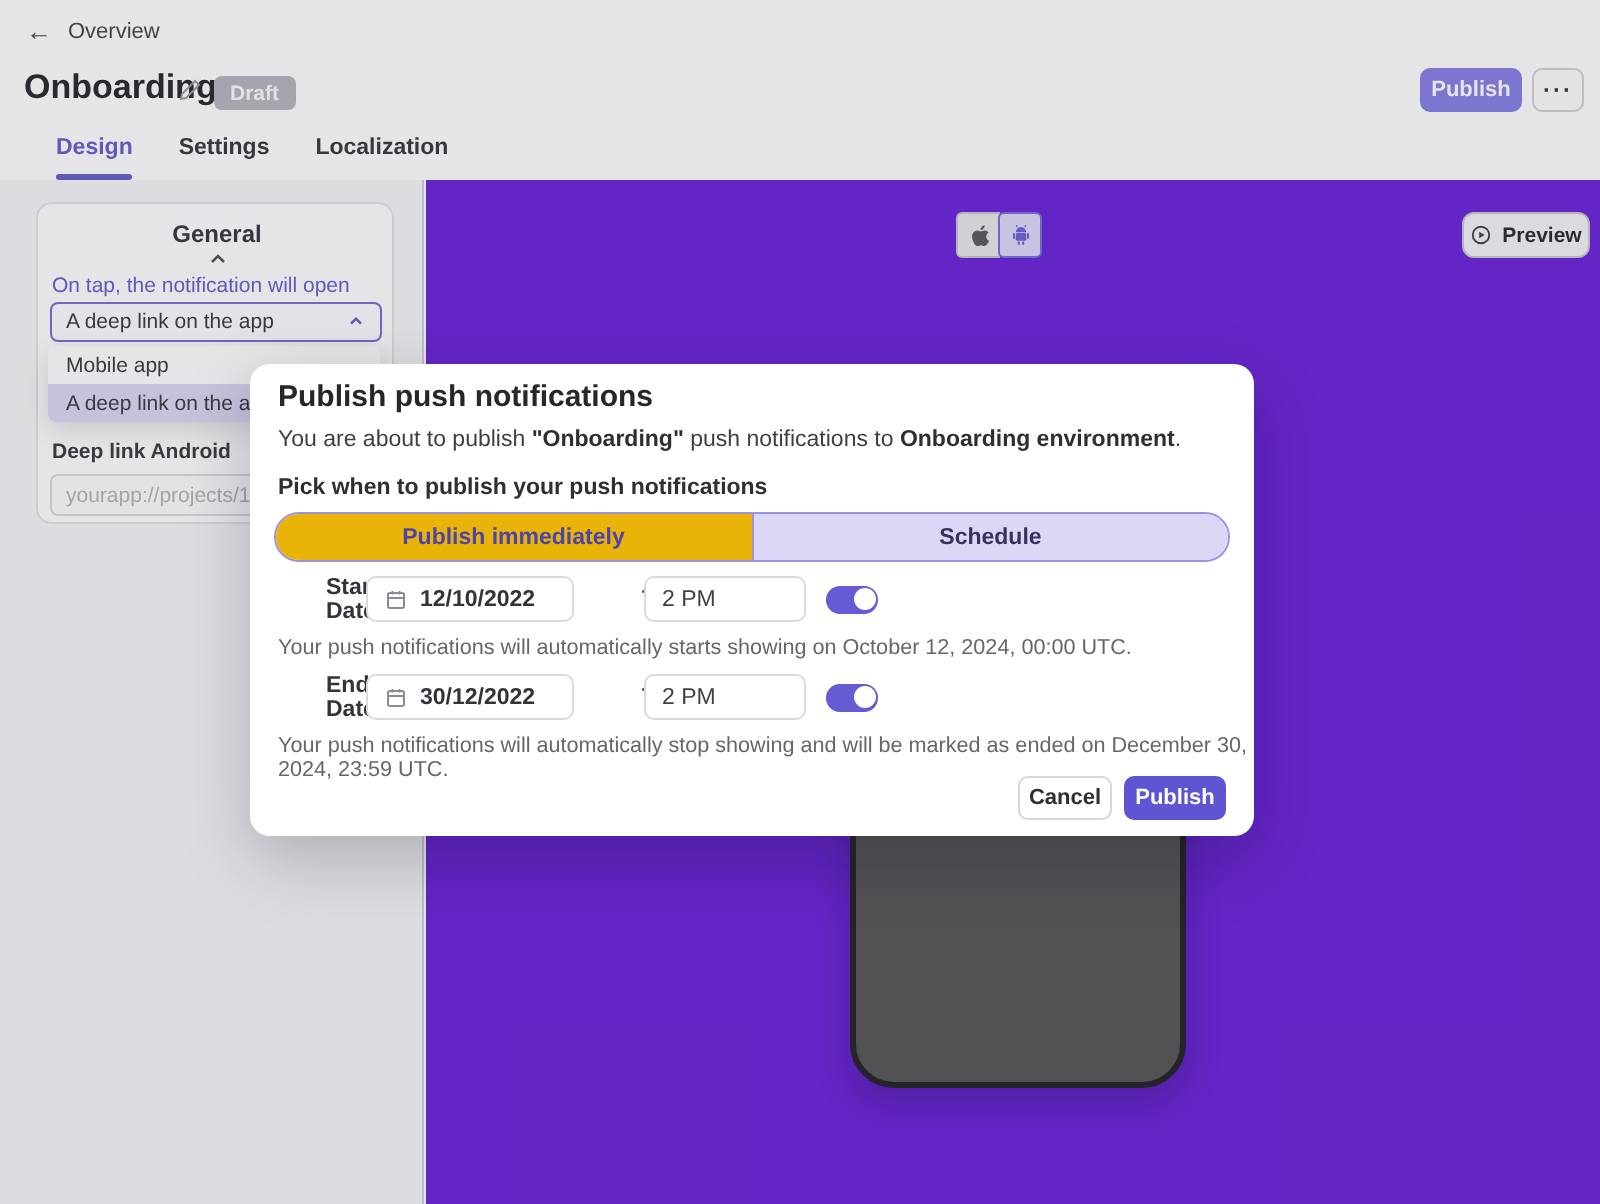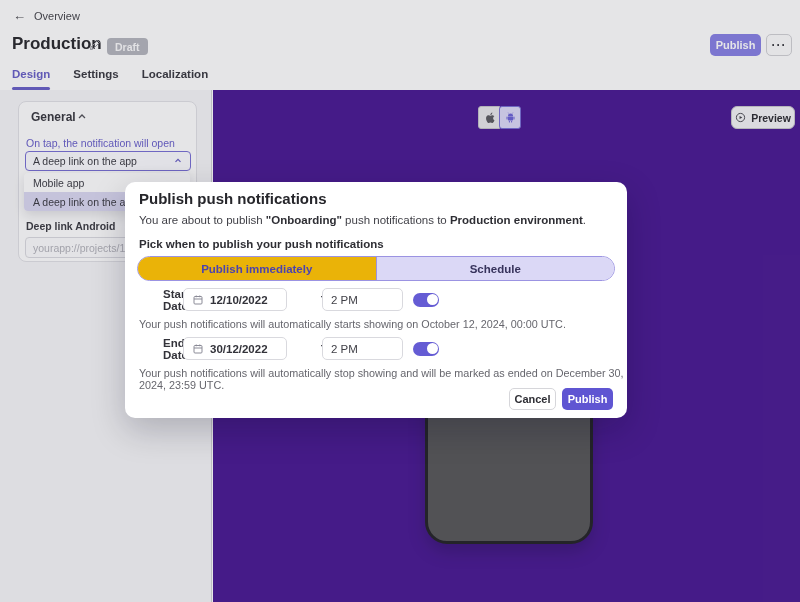--- a/index.html
+++ b/index.html
@@ -18,52 +18,52 @@
                   background:#b7b8bf; border-radius:4px; color:#fbfbfc; font-size:10.5px;
                   font-weight:600; display:flex; align-items:center; }
   .publish-top { position:absolute; left:710px; top:34px; width:51px; height:22px;
                  background:#8a83e6; border:none; border-radius:5px; color:#fff;
                  font-size:11px; font-weight:700; cursor:pointer; font-family:inherit; }
   .more-btn { position:absolute; left:766px; top:34px; width:26px; height:22px; background:#fdfdfd;
               border:1px solid #d2d2d6; border-radius:5px; color:#3c3c42; font-size:12px;
               font-weight:700; line-height:1; cursor:pointer; font-family:inherit; letter-spacing:1px; }
   .tabs { position:absolute; left:12px; top:68px; display:flex; gap:23px; }
   .tab { font-size:11.5px; font-weight:600; color:#3c3c44; cursor:pointer; padding-bottom:10px; position:relative; }
-  .tab.active { color:#6b62c8; }
+  .tab.active { color:#6b62c8;margin-left:16px; }
   .tab.active::after { content:""; position:absolute; left:0; bottom:0; width:100%; height:3px;
                        background:#6b62c8; border-radius:2px; }
 
   
   .content { position:absolute; left:0; top:90px; width:800px; height:512px; }
   .sidebar { position:absolute; left:0; top:0; width:212px; height:512px;
              background:#f7f7f9; border-right:1px solid #d3d3d7; }
   .card { position:absolute; left:18px; top:11px; width:179px; height:161px;
           background:#ffffff; border:1px solid #e2e2e7; border-radius:8px; }
   .card-head { position:absolute; left:12px; top:8px; right:10px; display:flex;
-               justify-content:flex-start; align-items:center; cursor:pointer; }
+               justify-content:flex-end; align-items:center; cursor:pointer;flex-direction:column; }
   .card-title { font-size:12px; font-weight:700; color:#3b3b42; }
   .chev { width:12px; height:12px; color:#55555c; }
   .purple-label { position:absolute; left:7px; top:35px; font-size:10.5px; color:#6c63cc; }
   .select { position:absolute; left:6px; top:49px; width:166px; height:20px; background:#fcfcff;
             border:1px solid #7b72d6; border-radius:4px; display:flex; align-items:center;
             justify-content:space-between; padding:0 7px; cursor:pointer; }
   .select-text { font-size:10.5px; color:#3e3e46; }
   .select .chev { width:10px; height:10px; color:#6b62c8; }
   .deep-label { position:absolute; left:7px; top:118px; font-size:10.5px; font-weight:700; color:#3f3f46; }
   .deep-input { position:absolute; left:6px; top:135px; width:166px; height:21px; background:#fdfdfe;
                 border:1px solid #dcdce1; border-radius:4px; padding:0 7px; font-size:10.5px;
                 color:#3e3e46; font-family:inherit; }
   .deep-input::placeholder { color:#b5b5bc; }
   .dropdown { position:absolute; left:24px; top:83px; width:166px; background:#ffffff;
               border-radius:4px; box-shadow:0 4px 12px rgba(20,20,40,.14); z-index:5; overflow:hidden; }
   .dd-item { height:19px; display:flex; align-items:center; padding:0 9px; font-size:10.5px;
              color:#3e3e46; cursor:pointer; }
   .dd-item.selected { background:#dcd9f2; }
 
-  .canvas { position:absolute; left:213px; top:0; width:587px; height:512px; background:#4c1d95; }
+  .canvas { position:absolute; left:213px; top:0; width:587px; height:512px; background:#6d28d9; }
   .platform-toggle { position:absolute; left:265px; top:16px; display:flex; cursor:pointer; }
   .pt-btn { width:22px; height:23px; display:flex; align-items:center; justify-content:center;
             border:1px solid #c6c6cb; background:#e9e9eb; }
   .pt-btn.apple { border-radius:3px 0 0 3px; color:#5e5e63; }
   .pt-btn.android { border-radius:3px; border:1.5px solid #7b72d6; background:#dddaf8;
                     color:#6f66d8; margin-left:-1px; }
   .pt-btn svg { width:13px; height:13px; }
   .preview-btn { position:absolute; left:518px; top:16px; width:64px; height:23px; background:#f4f4f6;
                  border:1px solid #c9c9cd; border-radius:6px; display:flex; align-items:center;
                  justify-content:center; gap:5px; cursor:pointer; color:#2f2f35;
@@ -114,21 +114,21 @@
 </head>
 <body>
 
 <div id="app">
 
   <div class="header">
     <div class="back-row">
       <span class="back-arrow">←</span>
       <span>Overview</span>
     </div>
-    <div class="page-title">Production</div>
+    <div class="page-title">Onboarding</div>
     <svg class="edit-icon" viewBox="0 0 24 24" fill="none" stroke="currentColor" stroke-width="2">
         <path d="M17 3l4 4L8 20l-5 1 1-5L17 3z"></path>
       </svg>
     <div class="status-badge">Draft</div>
     <button class="publish-top">Publish</button>
     <button class="more-btn"><span>···</span></button>
     <div class="tabs">
       <div class="tab active">Design</div>
       <div class="tab">Settings</div>
       <div class="tab">Localization</div>
@@ -190,21 +190,21 @@
       </div>
       <div class="phone"></div>
     </div>
   </div>
 
   <div class="overlay"></div>
 
   <div class="modal">
     <div class="m-title">Publish push notifications</div>
     <div class="m-intro">
-      <span>You are about to publish </span><b>"Onboarding"</b><span> push notifications to </span><b>Production environment</b><span>.</span>
+      <span>You are about to publish </span><b>"Onboarding"</b><span> push notifications to </span><b>Onboarding environment</b><span>.</span>
     </div>
     <div class="m-pick">Pick when to publish your push notifications</div>
 
     <div class="segmented">
       <div class="seg seg-left">Publish immediately</div>
       <div class="seg seg-right">Schedule</div>
     </div>
 
     <div class="sched-row row1">
       <span class="row-label" style="left:14px">Start Date</span>

